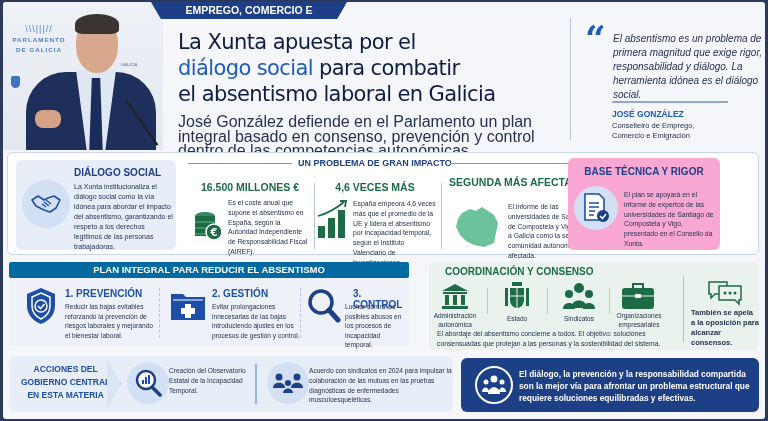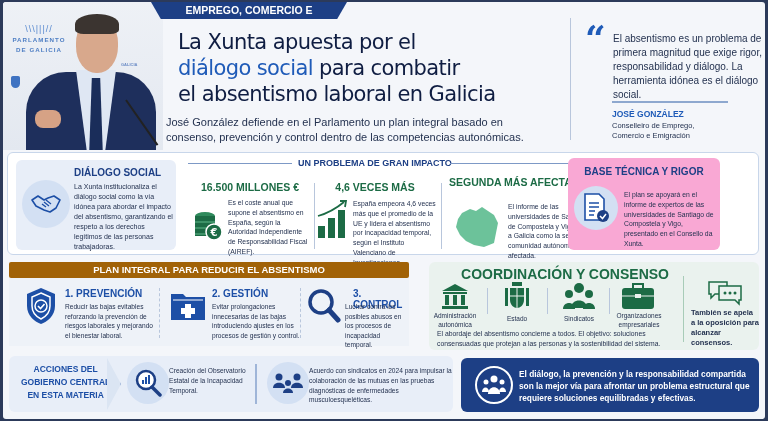--- a/index.html
+++ b/index.html
@@ -42,28 +42,28 @@
     text-align: center; line-height: 17px;
     clip-path: polygon(0 0,100% 0,95% 100%,5% 100%);
   }
   .headline {
     position: absolute; left: 175px; top: 27px; width: 400px;
     font-family: "DejaVu Sans", sans-serif; font-weight: normal;
     font-size: 21px; line-height: 26px; color: #0f1d42; letter-spacing: -0.6px;
   }
   .headline .hl { color: #1f5bb8; }
   .subhead {
-    position: absolute; left: 163px; top: 113px; width: 380px;
-    font-size: 11px; line-height: 14.5px; color: #243250;
+    position: absolute; left: 175px; top: 113px; width: 380px;
+    font-size: 16px; line-height: 14.5px; color: #243250;
   }
   .quote-divider { position: absolute; left: 567px; top: 16px; width: 1px; height: 122px; background: #b8c6dc; }
   .quote-mark { position: absolute; left: 582px; top: 18px; font-family: "DejaVu Serif", serif; font-size: 36px; font-weight: bold; color: #1f5bb8; line-height: 36px; }
   .quote-text {
     position: absolute; left: 610px; top: 30px; width: 150px;
-    font-size: 10px; line-height: 14px; color: #243250;
+    font-style: italic; font-size: 10px; line-height: 14px; color: #243250;
   }
   .quote-line { position: absolute; left: 609px; top: 99px; width: 116px; height: 2px; background: #8ea8cf; }
   .quote-author { position: absolute; left: 609px; top: 107px; font-size: 8.5px; font-weight: bold; color: #1f5bb8; }
   .quote-role { position: absolute; left: 609px; top: 119px; font-size: 7.5px; line-height: 10px; color: #243250; }
 
   
   .row2 {
     position: absolute; left: 4px; top: 150px; width: 752px; height: 103px;
     background: #fff; border: 1px solid #c8d6ea; border-radius: 6px;
   }
@@ -84,33 +84,33 @@
   .vdiv { position: absolute; width: 1px; background: #b8c6dc; }
 
   .card-base {
     position: absolute; left: 560px; top: 5px; width: 152px; height: 92px;
     background: #f9a8d4; border-radius: 6px;
   }
 
   
   .plan-banner {
     position: absolute; left: 6px; top: 260px; width: 400px; height: 16px;
-    background: #a16207; color: #fff; font-weight: bold; font-size: 9.5px;
+    background: #0369a1; color: #fff; font-weight: bold; font-size: 9.5px;
     text-align: center; line-height: 16px; border-radius: 2px;
   }
   .plan-box { position: absolute; left: 6px; top: 276px; width: 400px; height: 68px; background: #eef2f8; }
   .plan-item-title { position: absolute; font-weight: bold; font-size: 10px; color: #1d4fa6; }
   .plan-item-body { position: absolute; font-size: 6.6px; line-height: 9.5px; color: #243250; }
   .dashdiv { position: absolute; width: 0; border-left: 1px dashed #b8c6dc; }
 
   .coord-box {
     position: absolute; left: 426px; top: 260px; width: 330px; height: 88px;
     background: #eaf2ee; border-radius: 6px;
   }
-  .coord-title { position: absolute; left: 0; top: 4px; width: 240px; text-align: right; font-weight: bold; font-size: 14px; color: #1c6b45; }
+  .coord-title { position: absolute; left: 16px; top: 4px; width: 240px; text-align: left; font-weight: bold; font-size: 10px; color: #1c6b45; }
   .coord-label { position: absolute; font-size: 6.5px; line-height: 8.5px; color: #243250; text-align: center; }
   .coord-text { position: absolute; left: 8px; top: 67px; width: 240px; font-size: 6.8px; line-height: 9.5px; color: #243250; }
   .coord-side { position: absolute; left: 262px; top: 46px; width: 68px; text-align: left; font-size: 7.5px; line-height: 10px; font-weight: bold; color: #243250; }
 
   
   .acciones {
     position: absolute; left: 6px; top: 354px; width: 444px; height: 56px;
     background: #e8eef8; border-radius: 6px;
   }
   .acciones-label {

